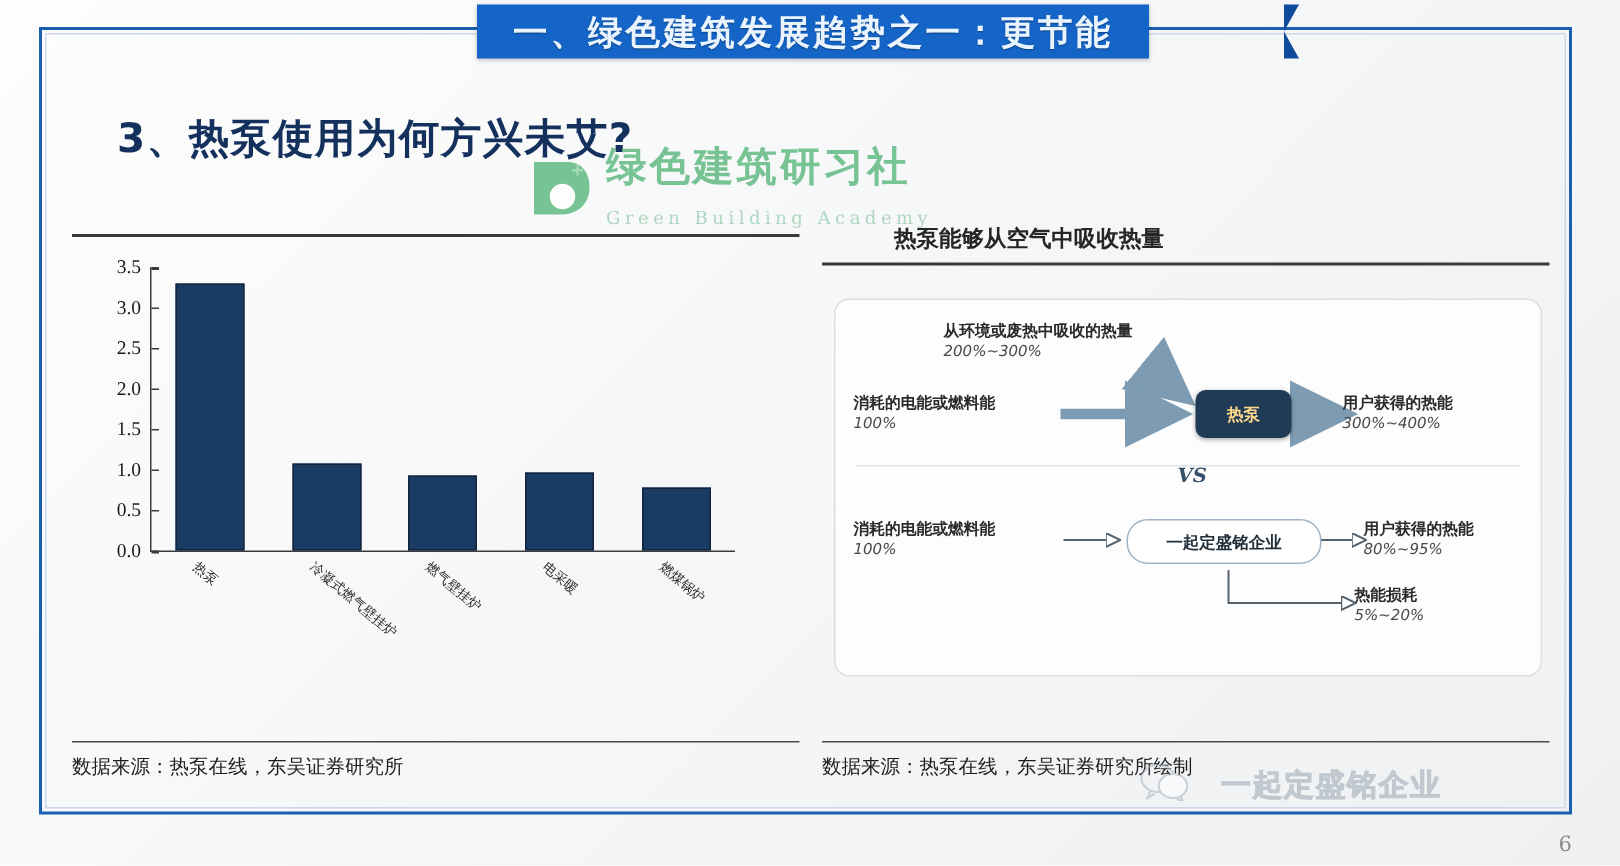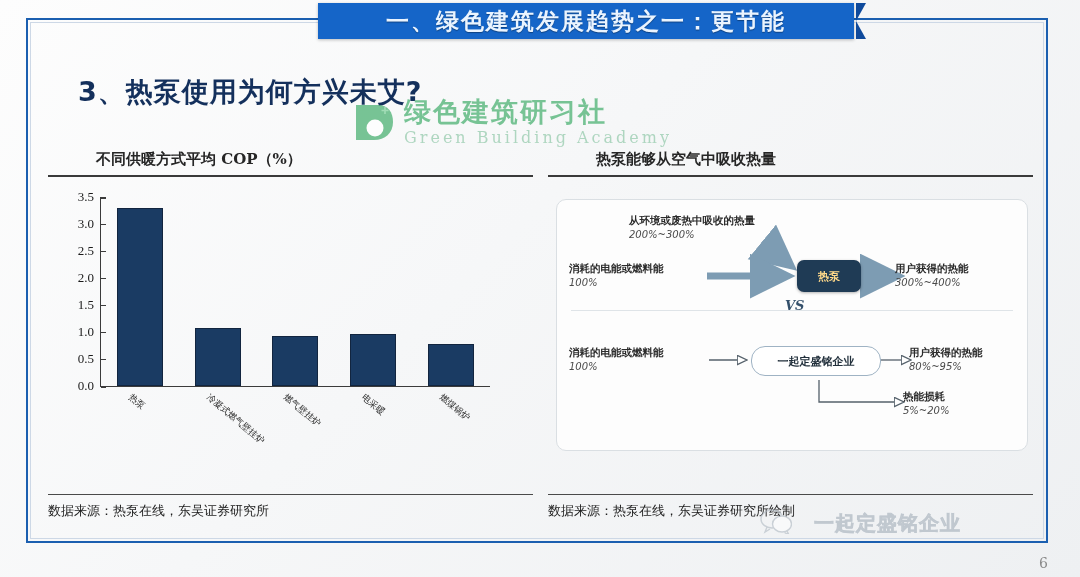--- a/index.html
+++ b/index.html
@@ -17,21 +17,21 @@
   .frame{
     position:absolute;left:26px;top:18px;width:1022px;height:525px;
     border:2px solid #1b5fb0;background:transparent;box-sizing:border-box;
   }
   .frame-inner{
     position:absolute;left:30px;top:22px;width:1014px;height:517px;
     border:1px solid #cdd8e6;box-sizing:border-box;
   }
   
   .banner{
-    position:absolute;left:318px;top:3px;width:536px;height:36px;
+    position:absolute;left:318px;top:3px;width:448px;height:36px;
     background:#1565c8;
     box-shadow:0 1px 3px rgba(0,0,0,.25);
     display:flex;align-items:center;justify-content:center;
   }
   .banner-text{
     color:#eaf4ff;font-size:23px;font-weight:bold;letter-spacing:2px;
     text-shadow:0 1px 1px rgba(0,0,0,.35);
     font-family:"DejaVu Sans","Liberation Sans",sans-serif;
   }
   .banner-tail{
@@ -104,21 +104,21 @@
     pointer-events:none;
   }
   .wm-mark{
     width:43px;height:43px;position:relative;
   }
   .wm-cn{
     font-size:27px;font-weight:bold;color:#5bb87f;letter-spacing:2px;
     font-family:"DejaVu Sans","Liberation Sans",sans-serif;line-height:1;
   }
   .wm-en{
-    font-size:16px;color:#9fcfb4;letter-spacing:3px;margin-top:3px;
+    font-size:12px;color:#9fcfb4;letter-spacing:3px;margin-top:13px;
     font-family:"DejaVu Serif","Liberation Serif",serif;
   }
   
   .diagram{
     position:absolute;left:8px;top:22px;width:470px;height:250px;
     border:1px solid #dadfe3;border-radius:10px;background:#fdfdfd;
   }
   .dg-text{
     position:absolute;text-align:left;white-space:nowrap;
     font-family:"DejaVu Sans","Liberation Sans",sans-serif;
@@ -134,20 +134,21 @@
   .pill.dark{
     background:#1f3b55;color:#ffd98a;border-radius:7px;
     box-shadow:0 1px 3px rgba(0,0,0,.3);
   }
   .pill.outline{
     background:#ffffff;color:#22303c;border:1.5px solid #9fb3c4;border-radius:14px;
   }
   .vs{
     position:absolute;font-size:13px;font-weight:bold;font-style:italic;color:#34506b;
     font-family:"DejaVu Serif","Liberation Serif",serif;
+    margin-top:12px;
   }
   .divider{
     position:absolute;height:1px;background:#dfe4e8;
   }
   svg.arrows{position:absolute;left:0;top:0;width:470px;height:250px;overflow:visible;}
   
   .pageno{
     position:absolute;right:32px;bottom:6px;
     font-size:14px;color:#8a8a8a;
     font-family:"DejaVu Serif","Liberation Serif",serif;
@@ -172,21 +173,20 @@
   <div class="frame-inner"></div>
 
   <div class="banner-tail"></div>
   <div class="banner">
     <span class="banner-text">一、绿色建筑发展趋势之一：更节能</span>
   </div>
 
   <div class="heading">3、热泵使用为何方兴未艾?</div>
 
   <div class="panel left">
-    <div class="panel-title">不同供暖方式平均 COP（%）</div>
     <div class="rule"></div>
 
     <div class="panel-body">
       <div class="chart">
         <div class="plot">
 
           <div class="ytick" style="top:100%">0.0</div>
           <div class="ytick" style="top:85.714%">0.5</div>
           <div class="ytick" style="top:71.428%">1.0</div>
           <div class="ytick" style="top:57.142%">1.5</div>

